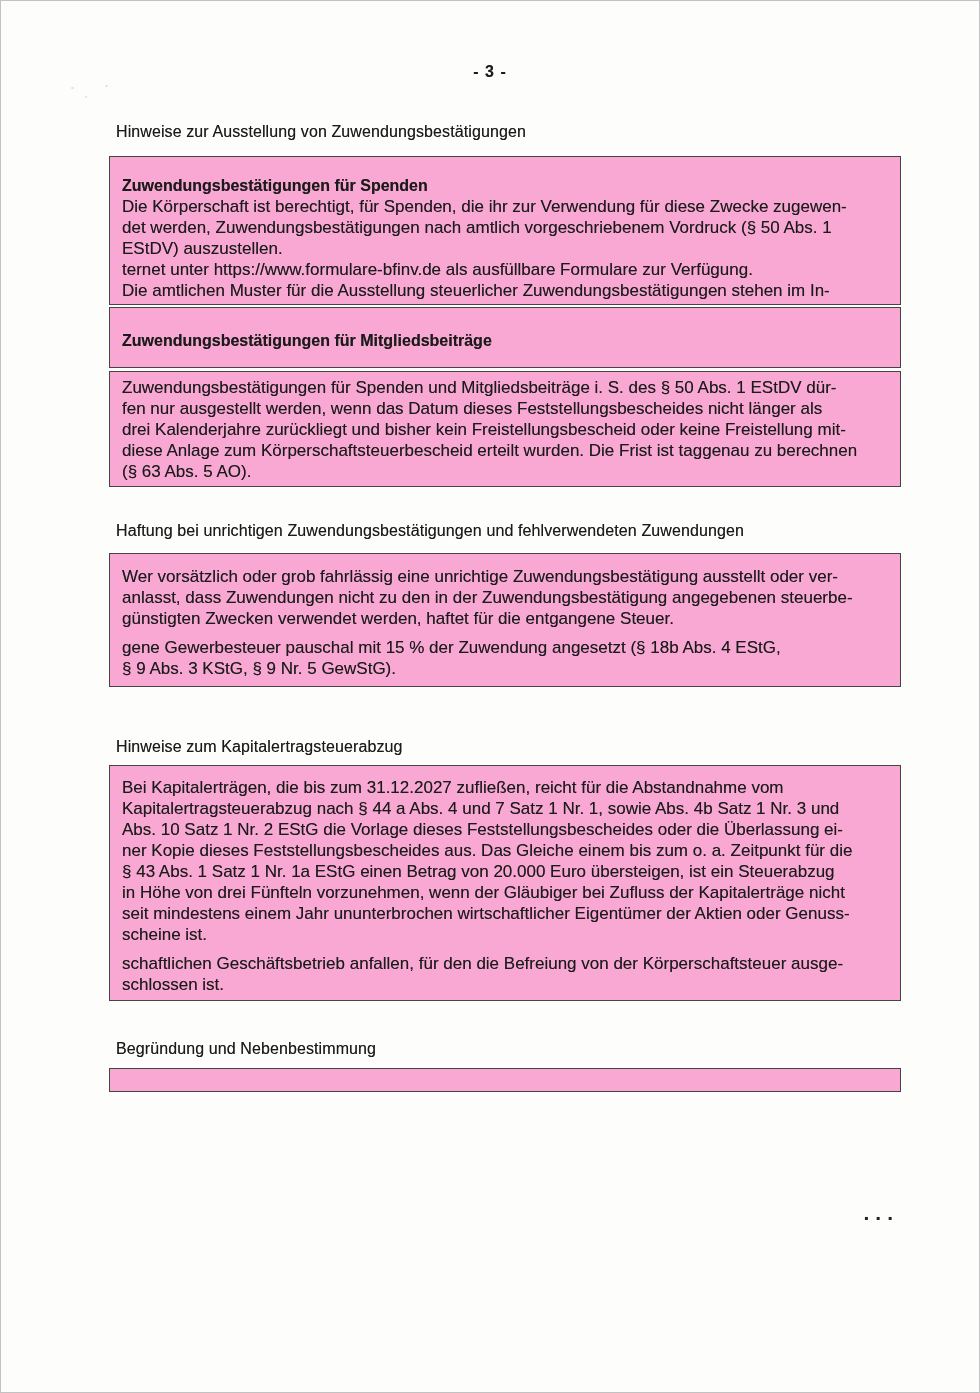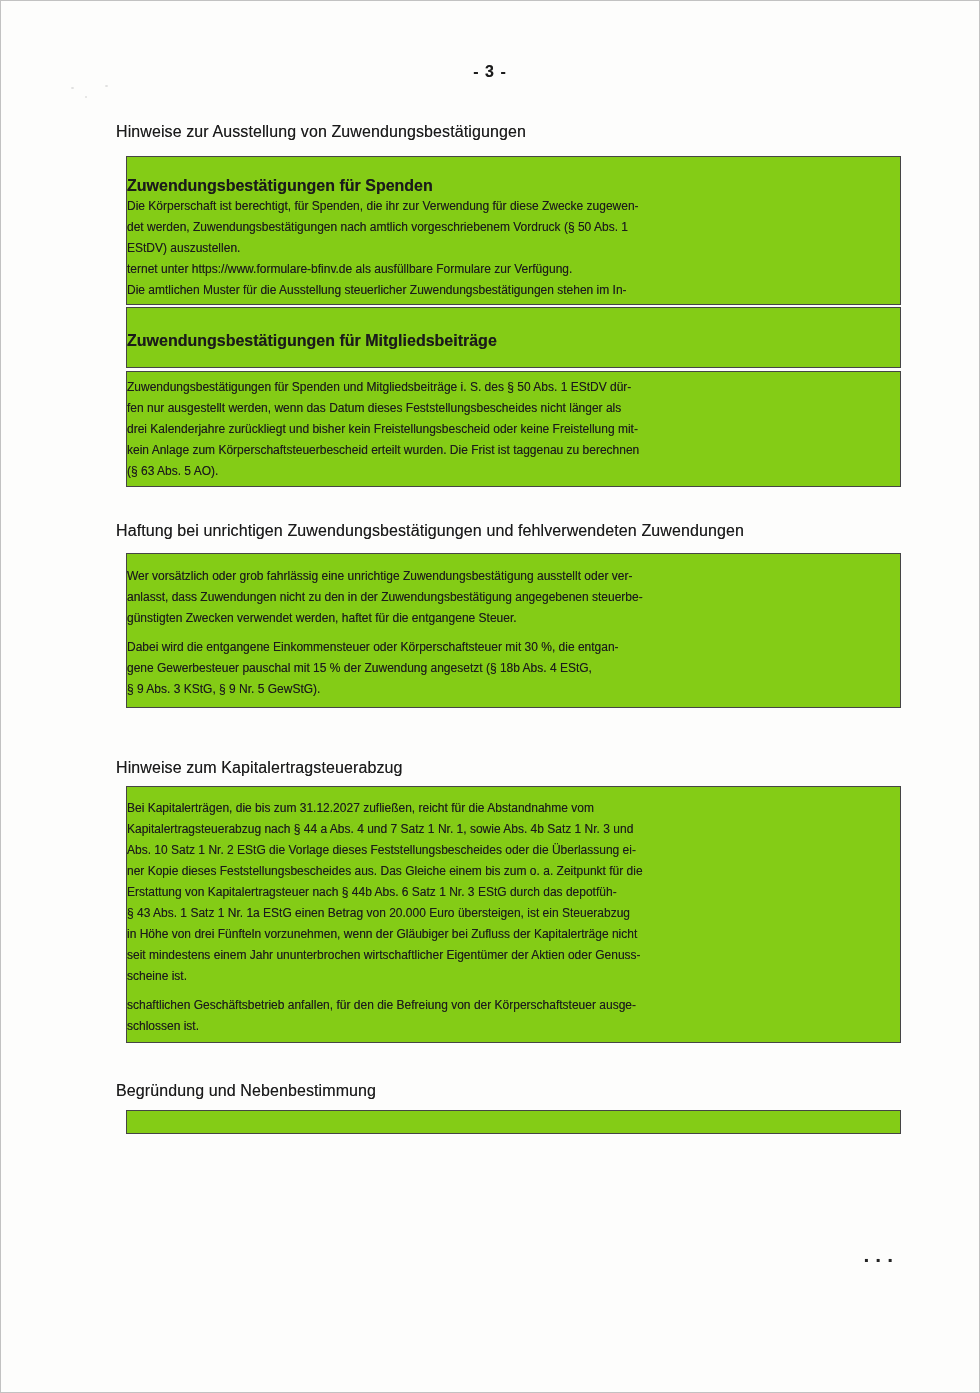--- a/index.html
+++ b/index.html
@@ -32,39 +32,38 @@
     letter-spacing:.1px;
     white-space:nowrap;
     text-shadow:0 0 .6px rgba(25,25,25,.6);
   }
   .h-ausstellung { margin-top:40px; }
   .h-haftung    { margin-top:33px; }
   .h-kapital    { margin-top:49px; }
   .h-begruendung{ margin-top:37px; }
   .box {
     border:1.5px solid #454545;
-    padding-right:12px;
-    background:#84cc16;
-    margin-left:17px;
+    padding-left:12px; padding-right:12px;
+    background:#f9a8d4;
   }
   .box-spenden     { margin-top:13px; padding-top:18px; padding-bottom:3px; }
   .box-mitglieds   { margin-top:2px;  padding-top:22px; padding-bottom:16px; }
   .box-frist       { margin-top:3px;  padding-top:5px;  padding-bottom:4px; }
   .box-haftung     { margin-top:11px; padding-top:12px; padding-bottom:7px; }
   .box-kapital     { margin-top:7px;  padding-top:11px; padding-bottom:5px; }
   .box-begruendung { margin-top:8px;  height:24px; }
   .boxtitle {
     font-weight:bold;
     font-size:16px;
     line-height:21px;
     white-space:nowrap;
     text-shadow:0 0 .6px rgba(25,25,25,.6);
   }
   .tline {
-    font-size:12px;
+    font-size:17px;
     line-height:21px;
     white-space:nowrap;
     text-shadow:0 0 .5px rgba(35,35,35,.55);
   }
   .para + .para { margin-top:8px; }
   .dotsrow {
     margin-top:112px;
     text-align:right;
     padding-right:2px;
     font-size:21px;
@@ -102,49 +101,47 @@
 
     <div class="box box-mitglieds">
       <div class="boxtitle">Zuwendungsbestätigungen für Mitgliedsbeiträge</div>
     </div>
 
     <div class="box box-frist">
       <div class="para">
           <div class="tline">Zuwendungsbestätigungen für Spenden und Mitgliedsbeiträge i. S. des § 50 Abs. 1 EStDV dür-</div>
           <div class="tline">fen nur ausgestellt werden, wenn das Datum dieses Feststellungsbescheides nicht länger als</div>
           <div class="tline">drei Kalenderjahre zurückliegt und bisher kein Freistellungsbescheid oder keine Freistellung mit-</div>
-          <div class="tline">kein Anlage zum Körperschaftsteuerbescheid erteilt wurden. Die Frist ist taggenau zu berechnen</div>
+          <div class="tline">diese Anlage zum Körperschaftsteuerbescheid erteilt wurden. Die Frist ist taggenau zu berechnen</div>
           <div class="tline">(§ 63 Abs. 5 AO).</div>
         </div>
     </div>
 
     <div class="heading h-haftung">Haftung bei unrichtigen Zuwendungsbestätigungen und fehlverwendeten Zuwendungen</div>
 
     <div class="box box-haftung">
       <div class="para">
           <div class="tline">Wer vorsätzlich oder grob fahrlässig eine unrichtige Zuwendungsbestätigung ausstellt oder ver-</div>
           <div class="tline">anlasst, dass Zuwendungen nicht zu den in der Zuwendungsbestätigung angegebenen steuerbe-</div>
           <div class="tline">günstigten Zwecken verwendet werden, haftet für die entgangene Steuer.</div>
         </div>
       <div class="para">
-          <div class="tline">Dabei wird die entgangene Einkommensteuer oder Körperschaftsteuer mit 30 %, die entgan-</div>
           <div class="tline">gene Gewerbesteuer pauschal mit 15 % der Zuwendung angesetzt (§ 18b Abs. 4 EStG,</div>
           <div class="tline">§ 9 Abs. 3 KStG, § 9 Nr. 5 GewStG).</div>
         </div>
     </div>
 
     <div class="heading h-kapital">Hinweise zum Kapitalertragsteuerabzug</div>
 
     <div class="box box-kapital">
       <div class="para">
           <div class="tline">Bei Kapitalerträgen, die bis zum 31.12.2027 zufließen, reicht für die Abstandnahme vom</div>
           <div class="tline">Kapitalertragsteuerabzug nach § 44 a Abs. 4 und 7 Satz 1 Nr. 1, sowie Abs. 4b Satz 1 Nr. 3 und</div>
           <div class="tline">Abs. 10 Satz 1 Nr. 2 EStG die Vorlage dieses Feststellungsbescheides oder die Überlassung ei-</div>
           <div class="tline">ner Kopie dieses Feststellungsbescheides aus. Das Gleiche einem bis zum o. a. Zeitpunkt für die</div>
-          <div class="tline">Erstattung von Kapitalertragsteuer nach § 44b Abs. 6 Satz 1 Nr. 3 EStG durch das depotfüh-</div>
           <div class="tline">§ 43 Abs. 1 Satz 1 Nr. 1a EStG einen Betrag von 20.000 Euro übersteigen, ist ein Steuerabzug</div>
           <div class="tline">in Höhe von drei Fünfteln vorzunehmen, wenn der Gläubiger bei Zufluss der Kapitalerträge nicht</div>
           <div class="tline">seit mindestens einem Jahr ununterbrochen wirtschaftlicher Eigentümer der Aktien oder Genuss-</div>
           <div class="tline">scheine ist.</div>
         </div>
       <div class="para">
           <div class="tline">schaftlichen Geschäftsbetrieb anfallen, für den die Befreiung von der Körperschaftsteuer ausge-</div>
           <div class="tline">schlossen ist.</div>
         </div>
     </div>

